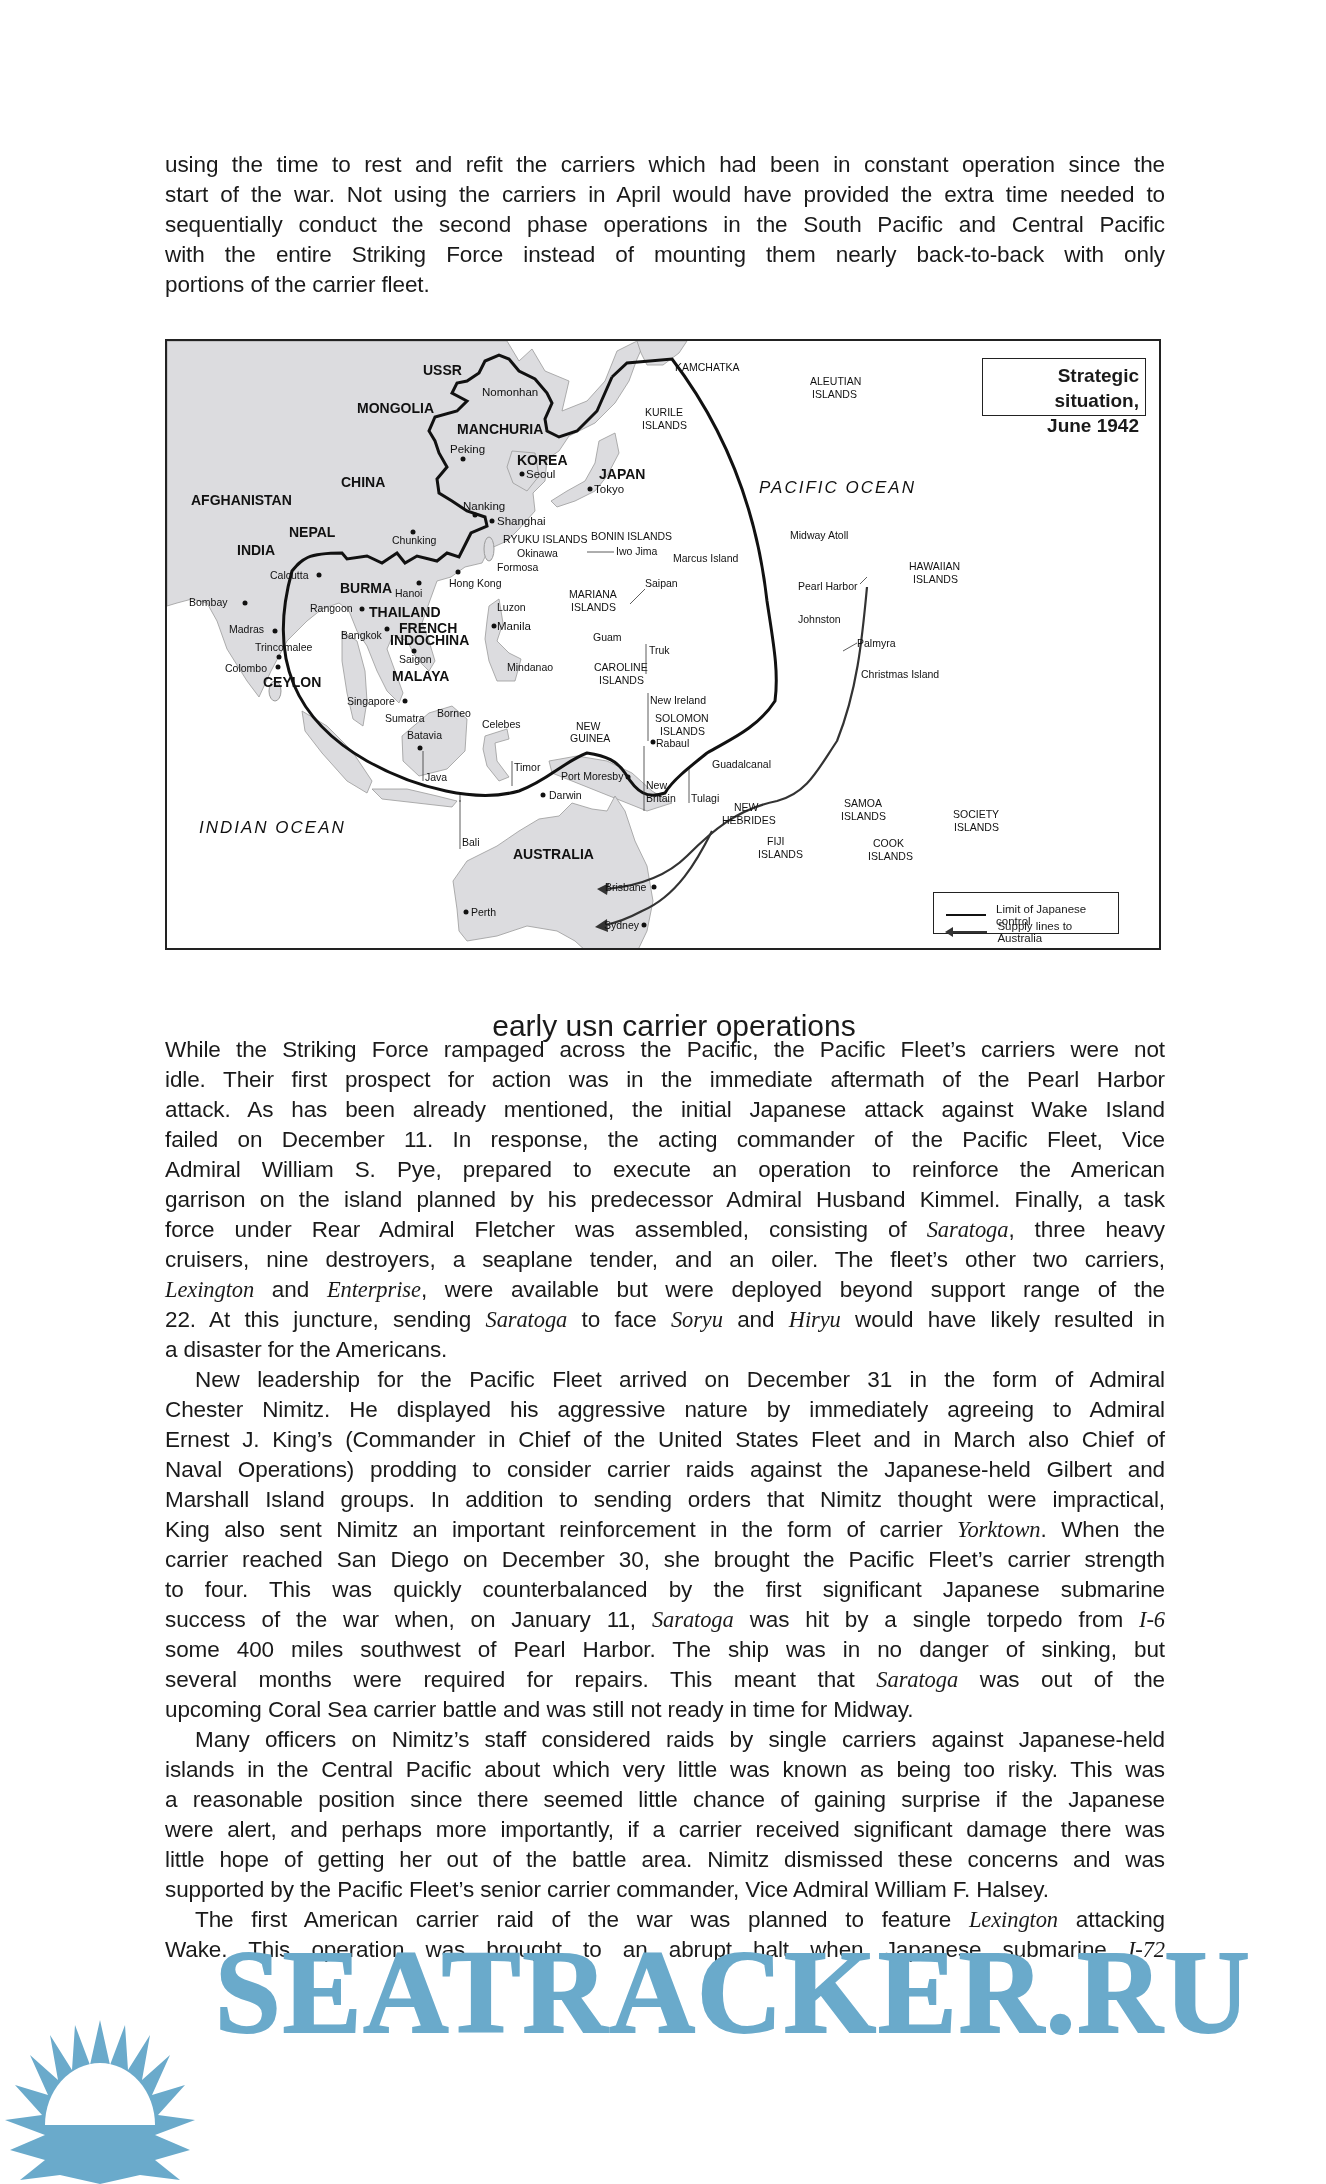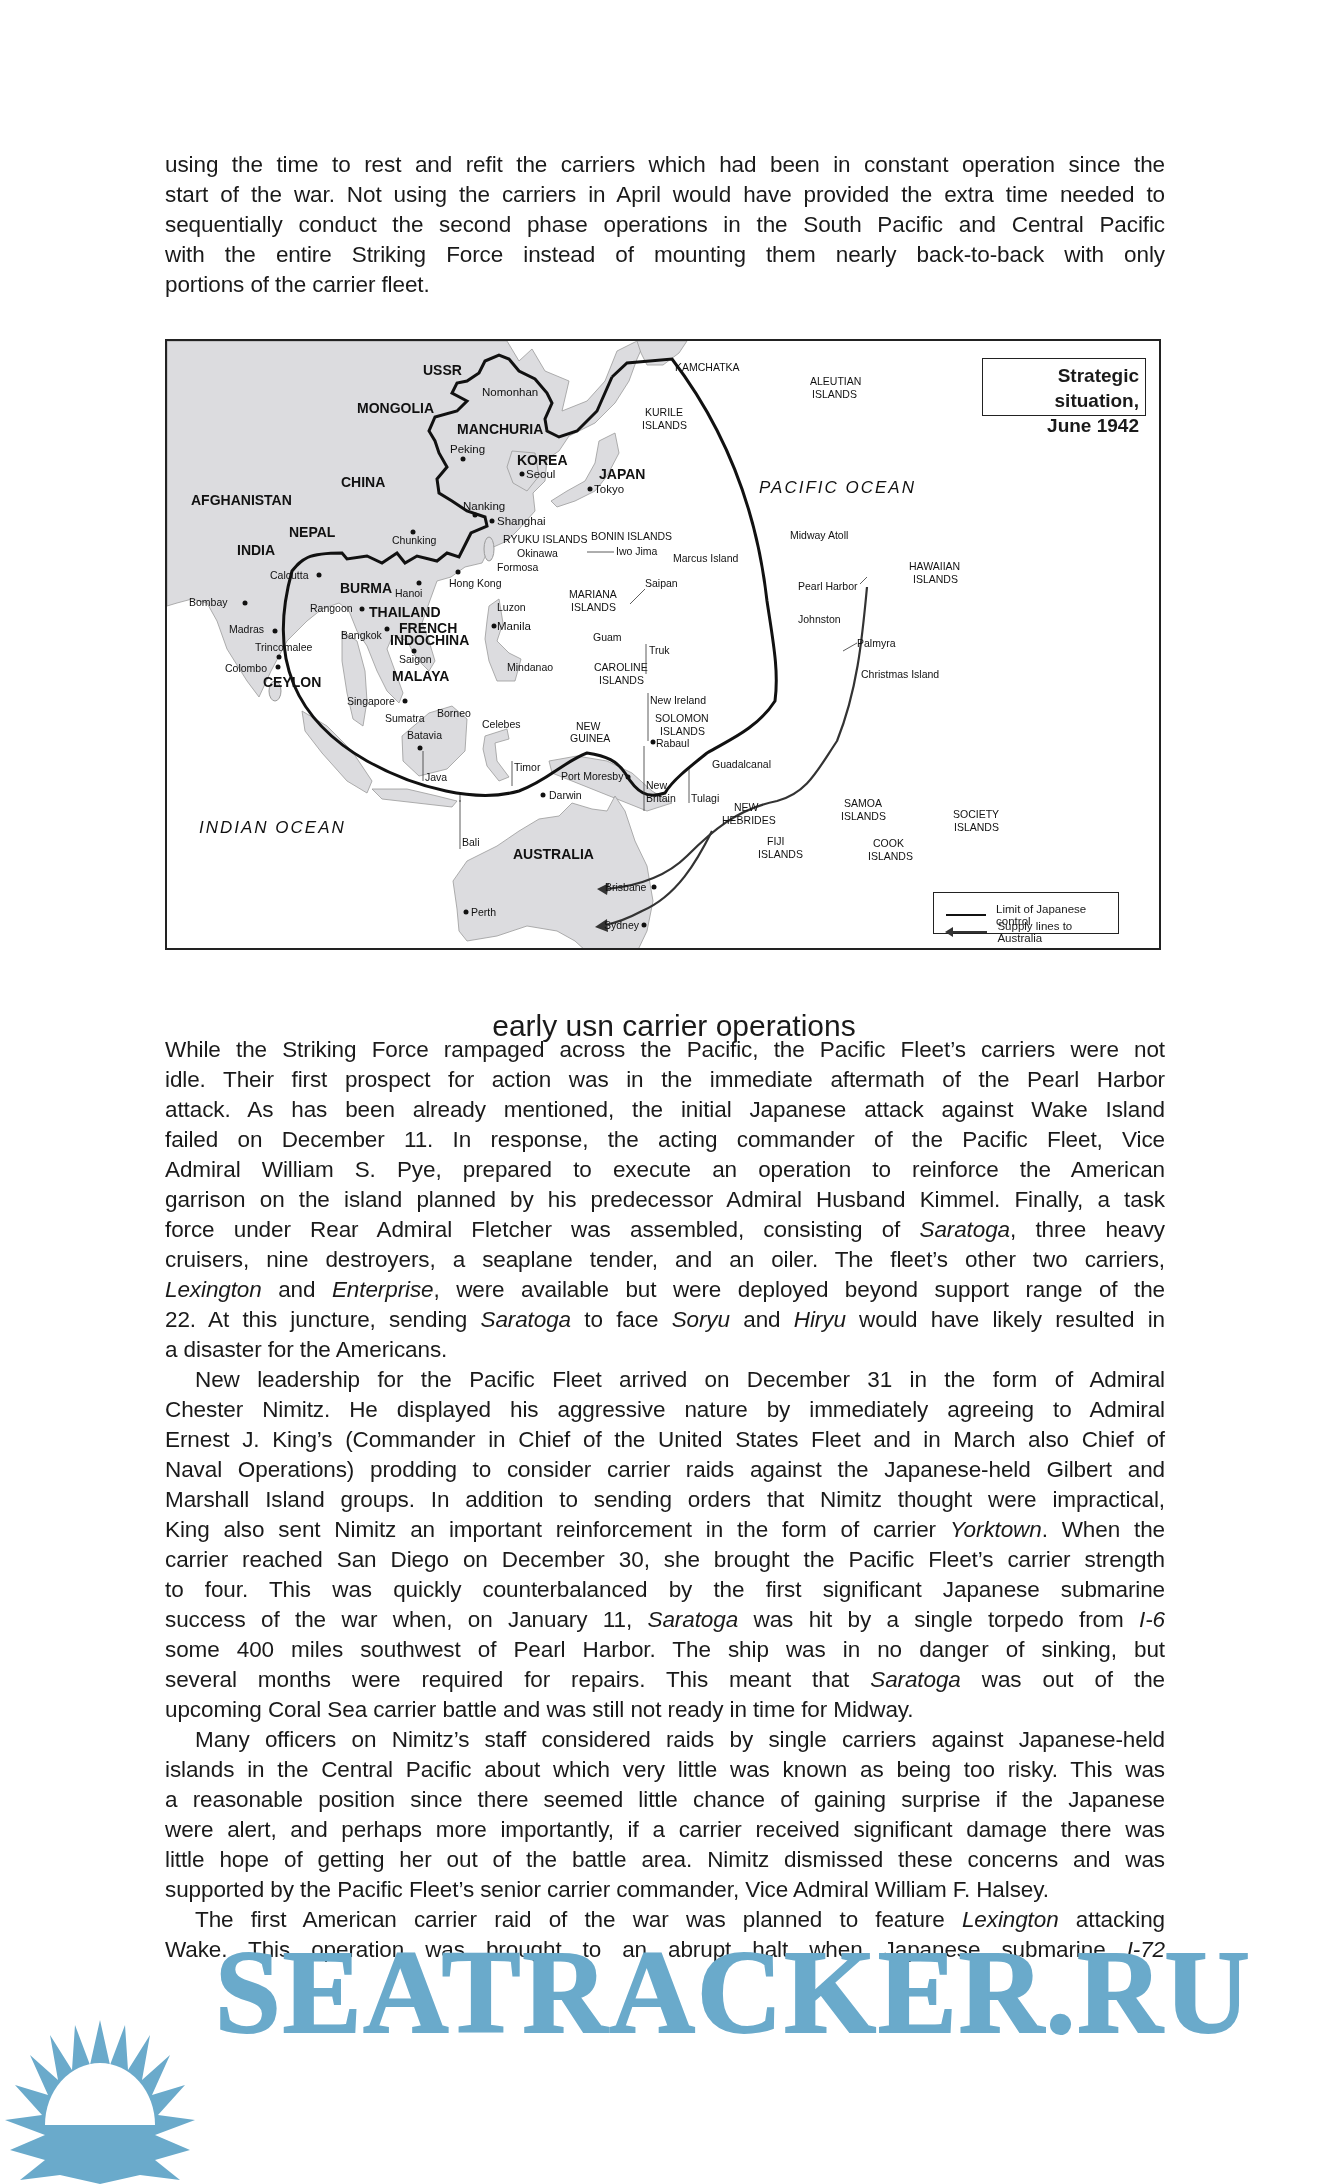--- a/index.html
+++ b/index.html
@@ -3,21 +3,21 @@
 <meta charset="utf-8">
 <style>
   html, body { margin: 0; padding: 0; background: #ffffff; }
   body { width: 1326px; height: 2184px; position: relative; overflow: hidden;
          font-family: "Liberation Sans", sans-serif; color: #1a1a1a; }
   .para { position: absolute; left: 165px; width: 1000px; font-size: 22.5px; line-height: 30px;
           text-align: justify; letter-spacing: -0.1px; }
   .para .line { display: block; text-align: justify; text-align-last: justify; height: 30px; white-space: nowrap; }
   .para .line.last { text-align-last: left; }
   .para .line.indent { text-indent: 30px; }
-  .para i { font-style: italic; }
+  .para i { font-style: italic; font-family: Liberation Serif, serif; }
   .heading { position: absolute; left: 165px; width: 996px; top: 998px; text-align: center;
              font-size: 30px; font-weight: normal; color: #1a1a1a; margin: 11px; }
   #map-frame { position: absolute; left: 165px; top: 339px; width: 996px; height: 611px;
                border: 2px solid #222; box-sizing: border-box; background: #fff; overflow: hidden; }
   #map-frame svg { position: absolute; left: 0; top: 0; }
   .lbl { font-family: "Liberation Sans", sans-serif; fill: #111; }
   .lbl-b { font-weight: bold; font-size: 14px; }
   .lbl-s { font-size: 11.5px; }
   .lbl-xs { font-size: 10.5px; }
   .ocean { font-style: italic; font-size: 17px; letter-spacing: 2px; }

